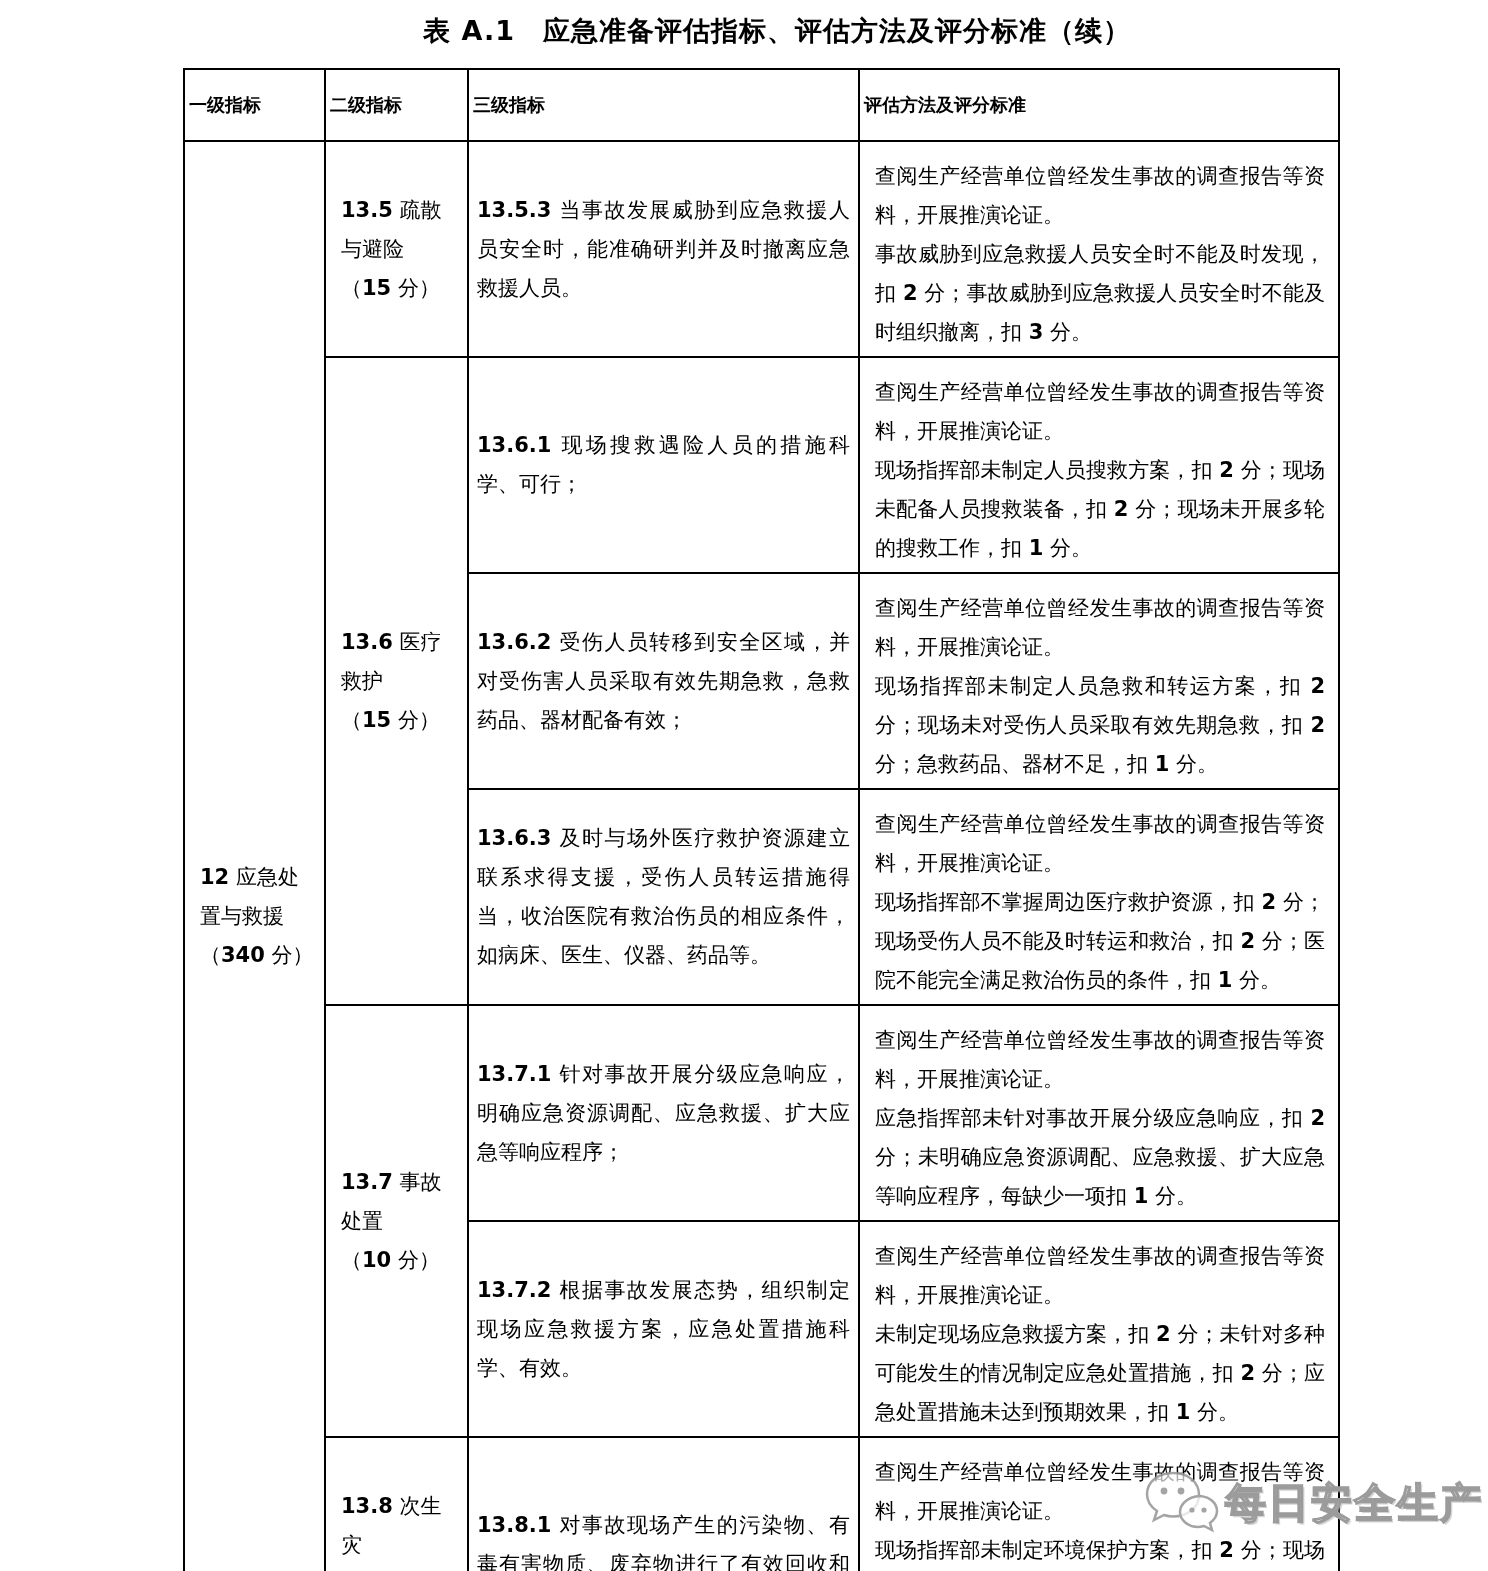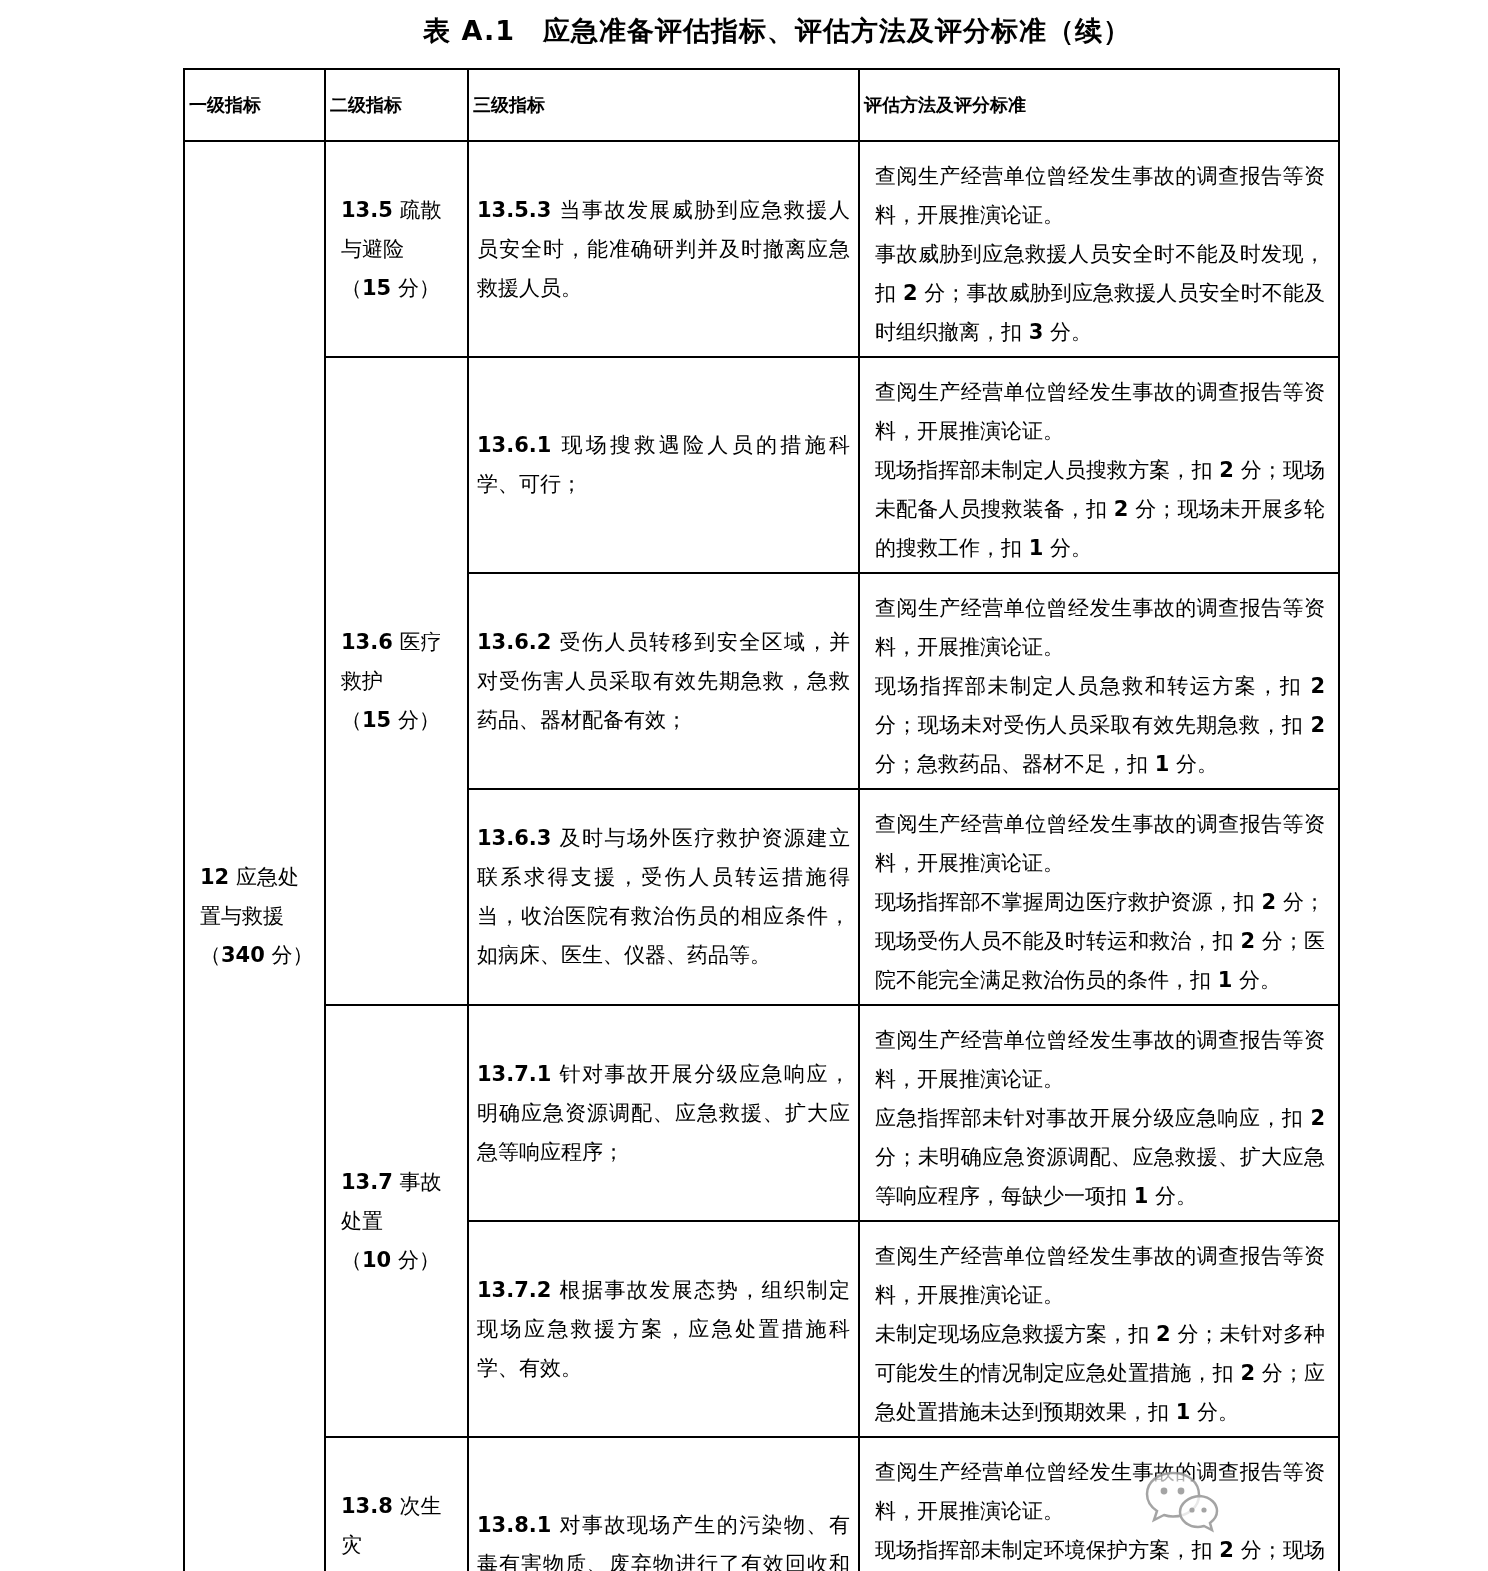--- a/index.html
+++ b/index.html
@@ -159,13 +159,14 @@
       <path d="M30 3 C15 3 4 12 4 24 c0 7 4 13 10 17 l-3 9 10 -5 c3 1 6 1.5 9 1.5 c15 0 26 -9.5 26 -21.5 C56 12 45 3 30 3 Z"></path>
       <path d="M57 26 c11 1 17 8 17 15 c0 5 -3 9 -7 12 l2 7 -8 -4 c-2 0.5 -4 1 -6 1 c-10 0 -18 -7 -18 -15 c0 -8 8 -15.5 20 -16 Z"></path>
     </g>
     <g fill="#9b9b9b" stroke="none">
       <circle cx="21" cy="21" r="3.4"></circle>
       <circle cx="38" cy="21" r="3.4"></circle>
       <circle cx="49" cy="40" r="2.6"></circle>
       <circle cx="61" cy="40" r="2.6"></circle>
     </g>
   </svg>
+  <span class="wm-text">每日安全生产</span>
 </div>
 
 </body></html>

